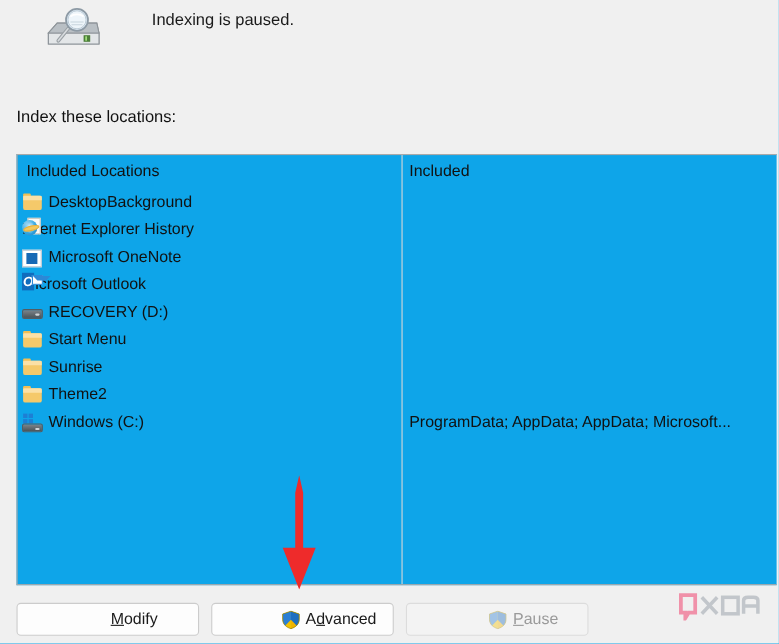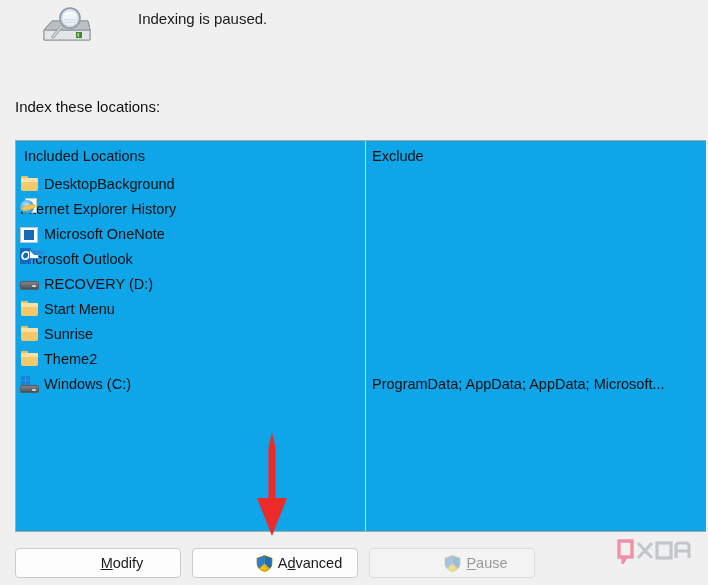--- a/index.html
+++ b/index.html
@@ -421,21 +421,21 @@
         <i class="ic-winlogo"></i>
           <i class="ic-drive" style="top:9px;height:8px"></i>
       </span>
       <span class="row-label">Windows (C:)</span>
     </div>
   </div>
 
   <div class="col-split"></div>
 
   <div class="col-right">
-    <div class="col-header">Exclude</div>
+    <div class="col-header">Included</div>
     <div class="exclude-row" style="top:234px">ProgramData; AppData; AppData; Microsoft...</div>
   </div>
 </div>
 
 <svg class="red-arrow" viewBox="0 0 38 104">
   <path d="M19 0 L22.6 16 L22.6 66 L34 66 L19 104 L4 66 L15.4 66 L15.4 16 Z" fill="#ee2b2b"></path>
 </svg>
 
 <div class="btn btn-modify">
   <span class="btn-label"><u>M</u>odify</span>

